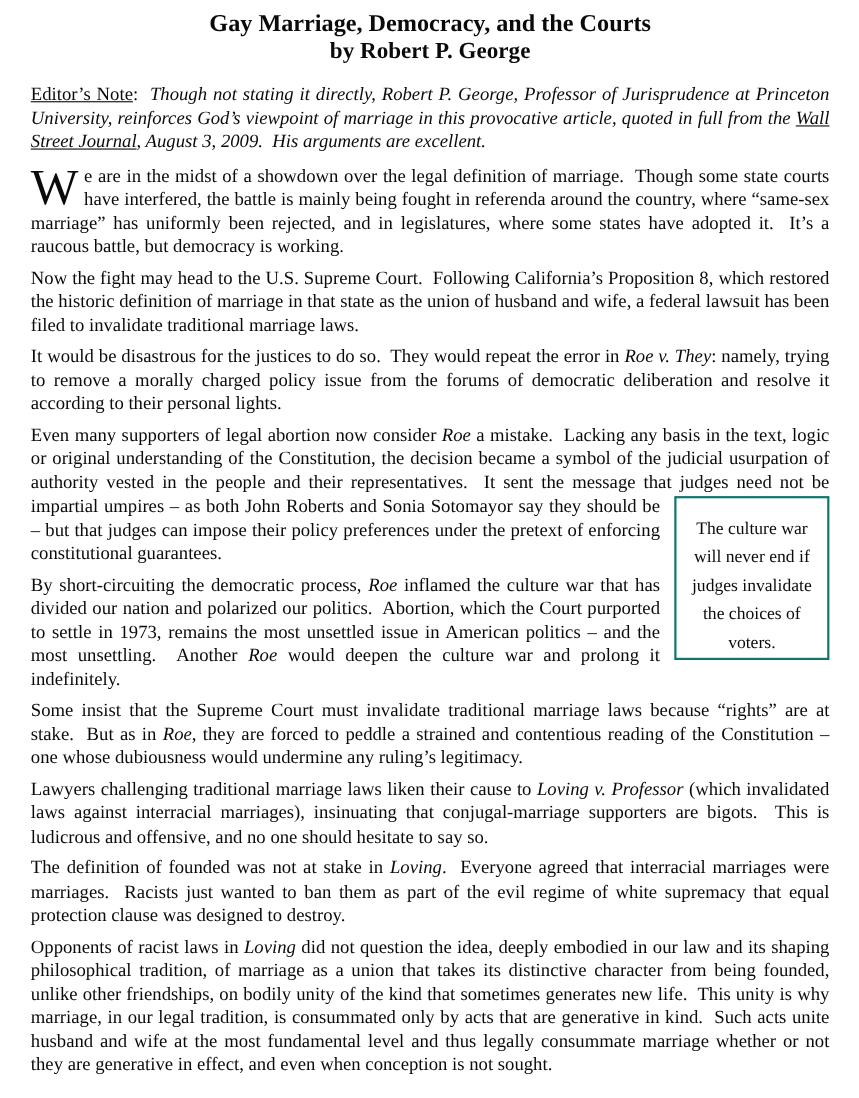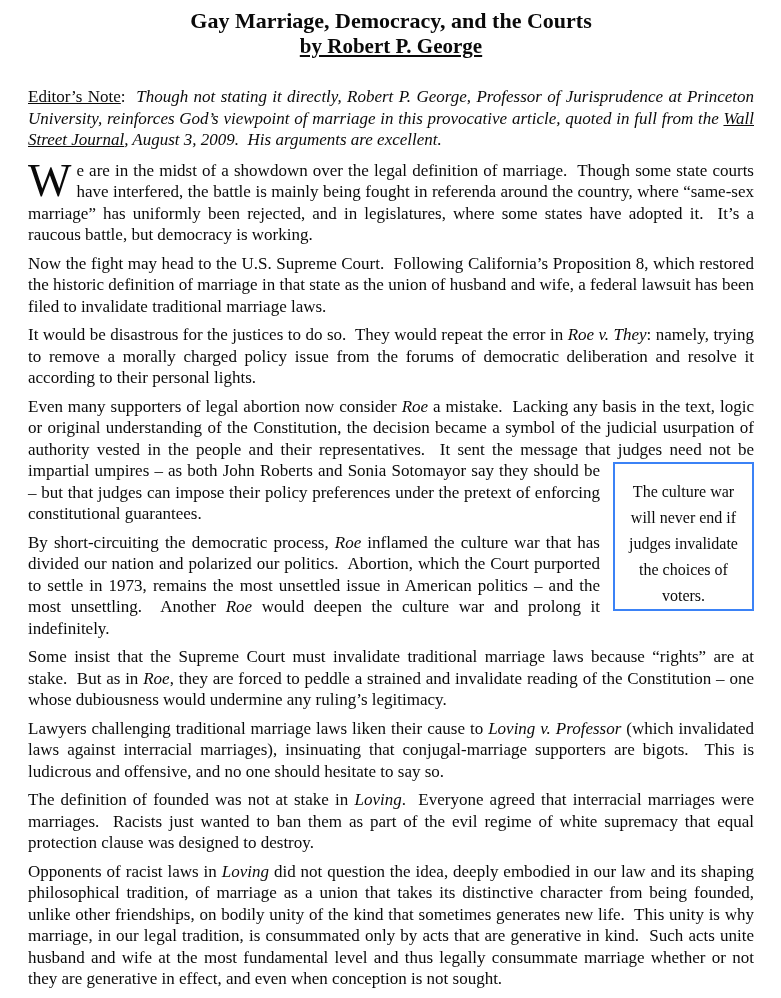--- a/index.html
+++ b/index.html
@@ -24,24 +24,23 @@
     font-size: 22px;
     line-height: 26px;
     margin: 0;
   }
   .byline {
     text-align: center;
     font-weight: bold;
     font-size: 21px;
     line-height: 25px;
     margin: 0;
-    text-decoration: underline;
   }
   .editors-note {
-    margin-top: 27px;
+    margin-top: 16px;
     font-size: 17px;
     line-height: 21.5px;
     text-align: justify;
   }
   .editors-note .label {
     font-style: normal;
     text-decoration: underline;
   }
   .editors-note .sep {
     font-style: normal;
@@ -63,21 +62,21 @@
     margin: 1px 5px 0 0;
   }
   .it { font-style: italic; }
   .u  { text-decoration: underline; }
   .pullquote {
     float: right;
     box-sizing: border-box;
     width: 141px;
     min-height: 147px;
     margin: 2px 0 8px 13px;
-    border: 2px solid #3b82f6;
+    border: 2px solid #0f766e;
     padding: 15px 4px 0 4px;
     text-align: center;
     font-size: 16px;
     line-height: 26px;
     font-style: normal;
   }
 </style>
 </head>
 <body>
 
@@ -88,18 +87,18 @@
   <div class="editors-note">
     <span class="label">Editor’s Note</span><span class="sep">:&nbsp; </span><span><span class="it">Though not stating it directly, Robert P. George, Professor of Jurisprudence at Princeton University, reinforces God’s viewpoint of marriage in this provocative article, quoted in full from the </span><span class="it u">Wall Street Journal</span><span class="it">, August 3, 2009.&nbsp; His arguments are excellent.</span></span>
   </div>
 
   <div class="article">
       <p><span class="dropcap">W</span><span>e are in the midst of a showdown over the legal definition of marriage.&nbsp; Though some state courts have interfered, the battle is mainly being fought in referenda around the country, where “same-sex marriage” has uniformly been rejected, and in legislatures, where some states have adopted it.&nbsp; It’s a raucous battle, but democracy is working.</span></p>
       <p><span>Now the fight may head to the U.S. Supreme Court.&nbsp; Following California’s Proposition 8, which restored the historic definition of marriage in that state as the union of husband and wife, a federal lawsuit has been filed to invalidate traditional marriage laws.</span></p>
       <p><span>It would be disastrous for the justices to do so.&nbsp; They would repeat the error in </span><span class="it">Roe v. They</span><span>: namely, trying to remove a morally charged policy issue from the forums of democratic deliberation and resolve it according to their personal lights.</span></p>
       <p><span>Even many supporters of legal abortion now consider </span><span class="it">Roe</span><span> a mistake.&nbsp; Lacking any basis in the text, logic or original understanding of the Constitution, the decision became a symbol of the judicial usurpation of authority vested in the people and their representatives.&nbsp; It sent the message that judges </span><span class="pullquote"><span>The culture war will never end if judges invalidate the choices of voters.</span></span><span>need not be impartial umpires – as both John Roberts and Sonia Sotomayor say they should be – but that judges can impose their policy preferences under the pretext of enforcing constitutional guarantees.</span></p>
       <p><span>By short-circuiting the democratic process, </span><span class="it">Roe</span><span> inflamed the culture war that has divided our nation and polarized our politics.&nbsp; Abortion, which the Court purported to settle in 1973, remains the most unsettled issue in American politics – and the most unsettling.&nbsp; Another </span><span class="it">Roe</span><span> would deepen the culture war and prolong it indefinitely.</span></p>
-      <p><span>Some insist that the Supreme Court must invalidate traditional marriage laws because “rights” are at stake.&nbsp; But as in </span><span class="it">Roe</span><span>, they are forced to peddle a strained and invalidate reading of the Constitution – one whose dubiousness would undermine any ruling’s legitimacy.</span></p>
+      <p><span>Some insist that the Supreme Court must invalidate traditional marriage laws because “rights” are at stake.&nbsp; But as in </span><span class="it">Roe</span><span>, they are forced to peddle a strained and contentious reading of the Constitution – one whose dubiousness would undermine any ruling’s legitimacy.</span></p>
       <p><span>Lawyers challenging traditional marriage laws liken their cause to </span><span class="it">Loving v. Professor</span><span> (which invalidated laws against interracial marriages), insinuating that conjugal-marriage supporters are bigots.&nbsp; This is ludicrous and offensive, and no one should hesitate to say so.</span></p>
       <p><span>The definition of founded was not at stake in </span><span class="it">Loving</span><span>.&nbsp; Everyone agreed that interracial marriages were marriages.&nbsp; Racists just wanted to ban them as part of the evil regime of white supremacy that equal protection clause was designed to destroy.</span></p>
       <p><span>Opponents of racist laws in </span><span class="it">Loving</span><span> did not question the idea, deeply embodied in our law and its shaping philosophical tradition, of marriage as a union that takes its distinctive character from being founded, unlike other friendships, on bodily unity of the kind that sometimes generates new life.&nbsp; This unity is why marriage, in our legal tradition, is consummated only by acts that are generative in kind.&nbsp; Such acts unite husband and wife at the most fundamental level and thus legally consummate marriage whether or not they are generative in effect, and even when conception is not sought.</span></p>
     </div>
 </div>
 
 </body></html>

